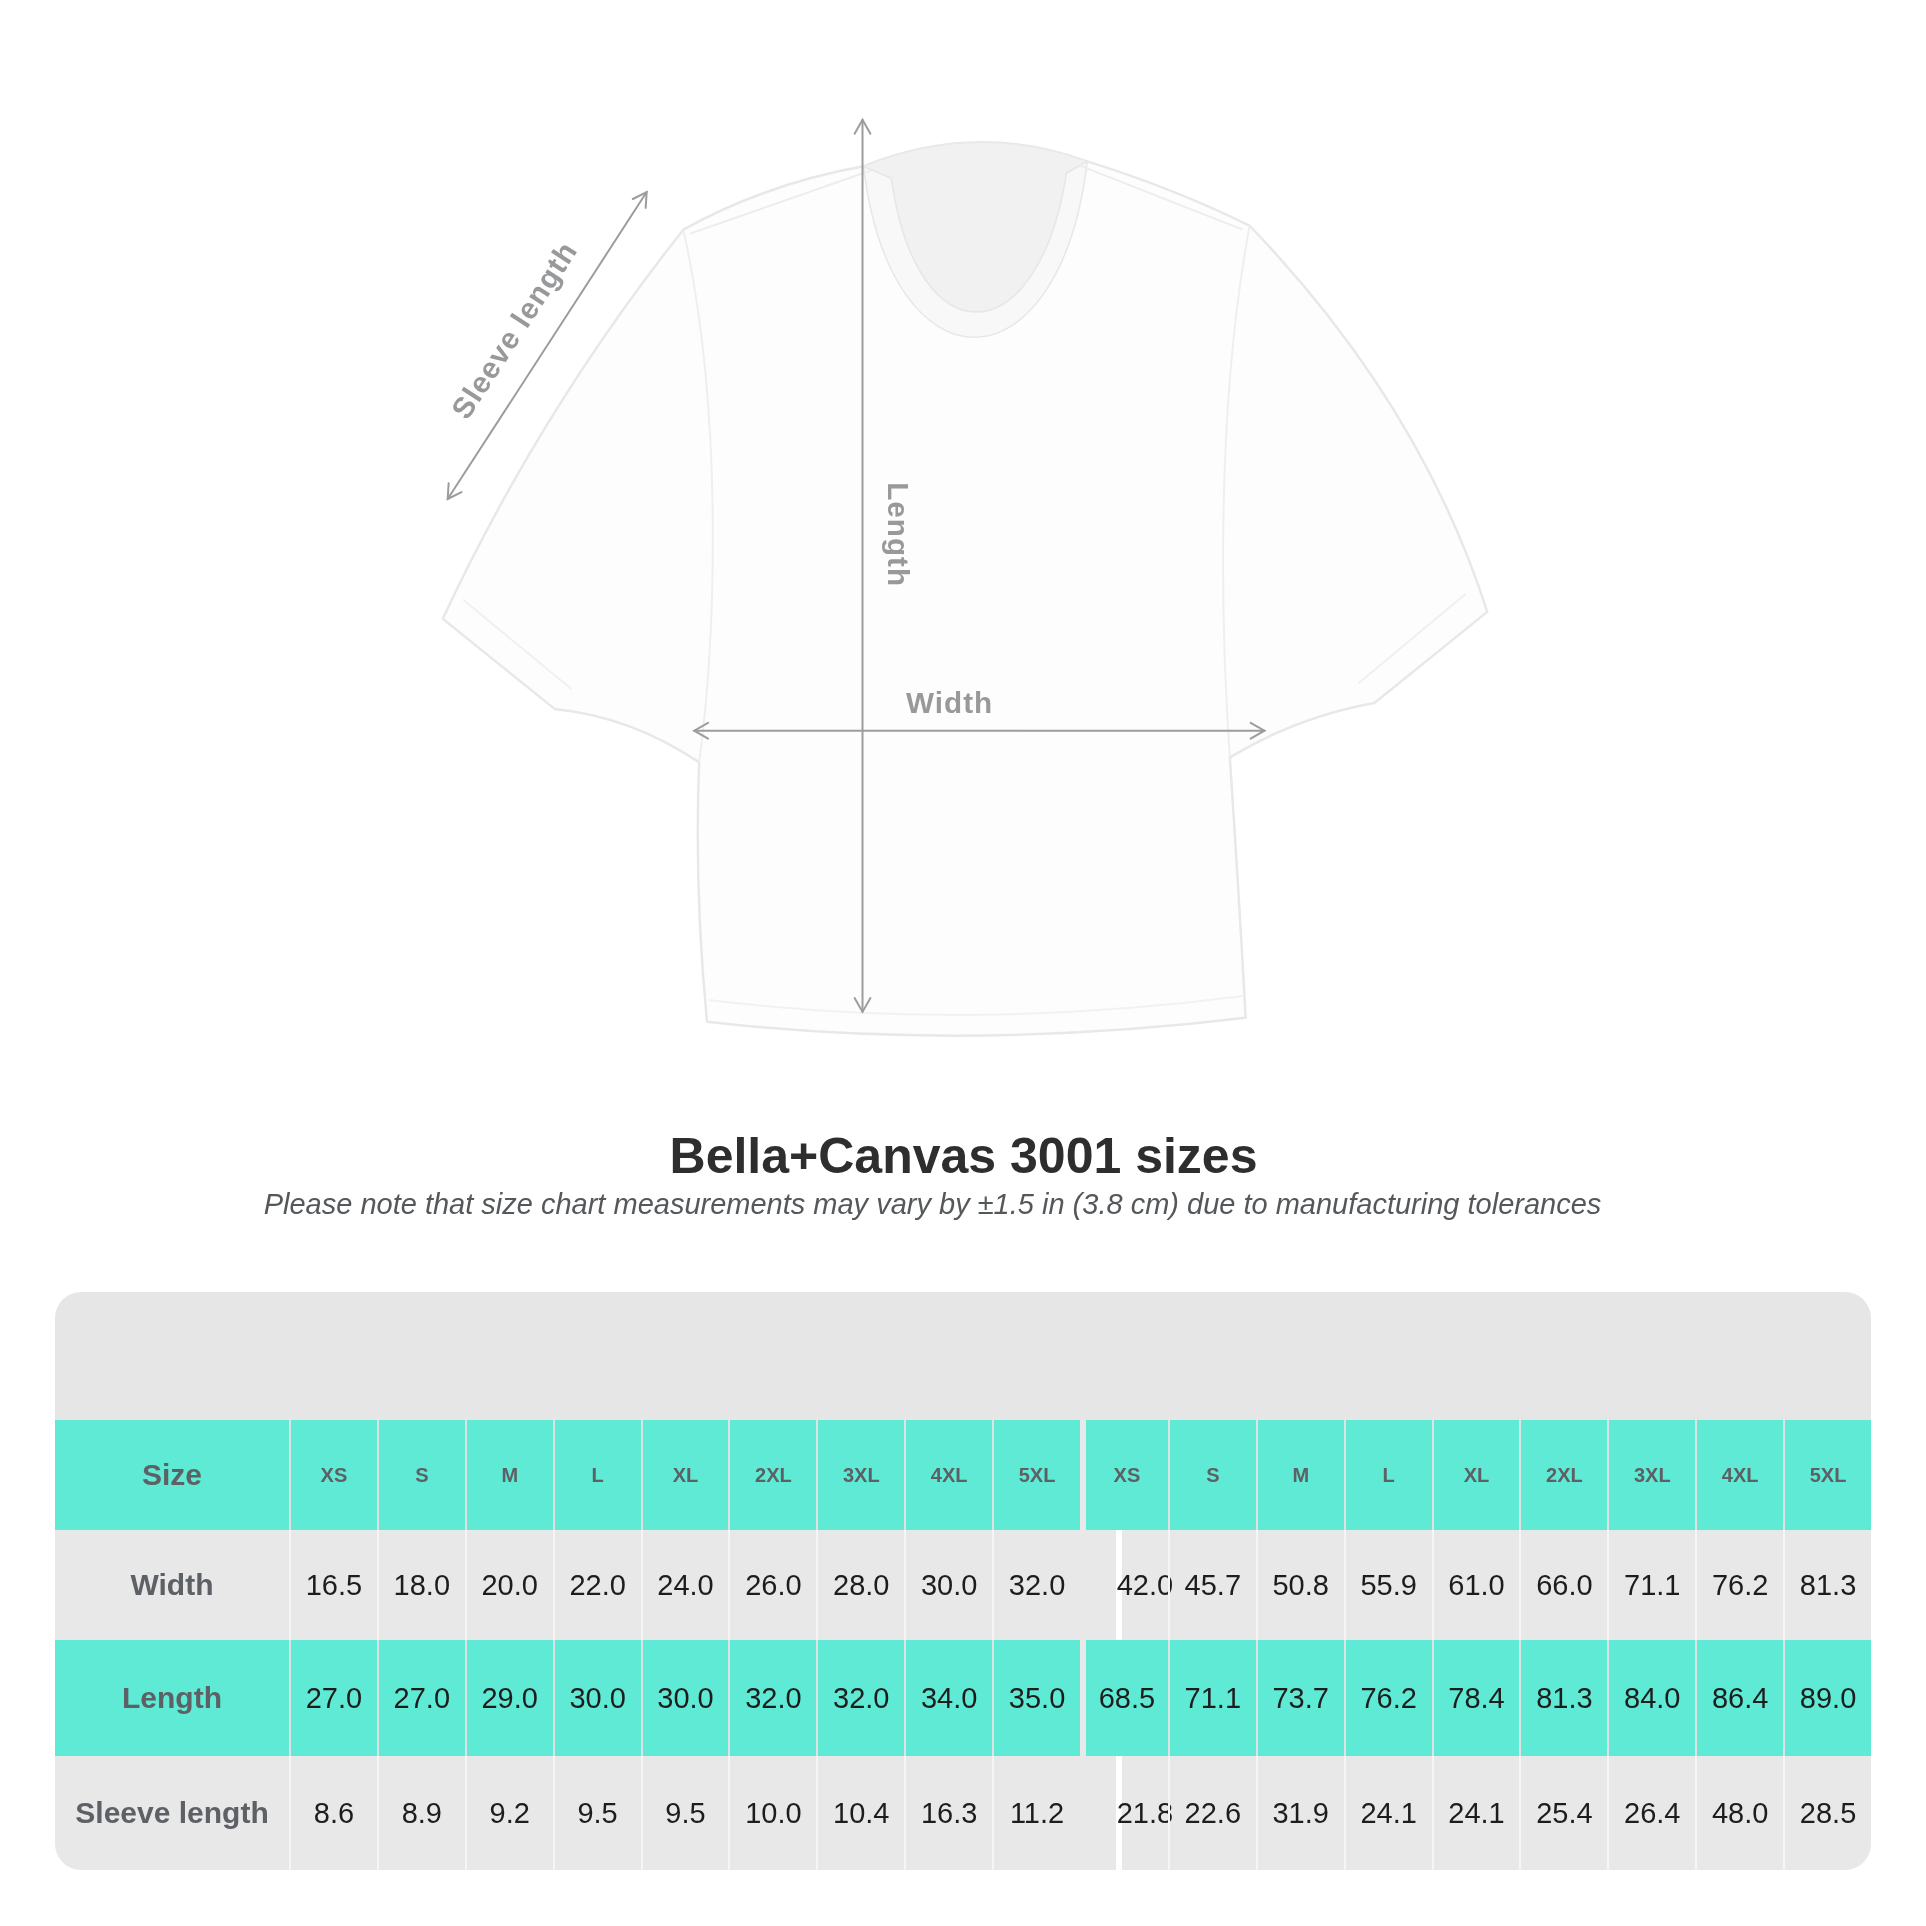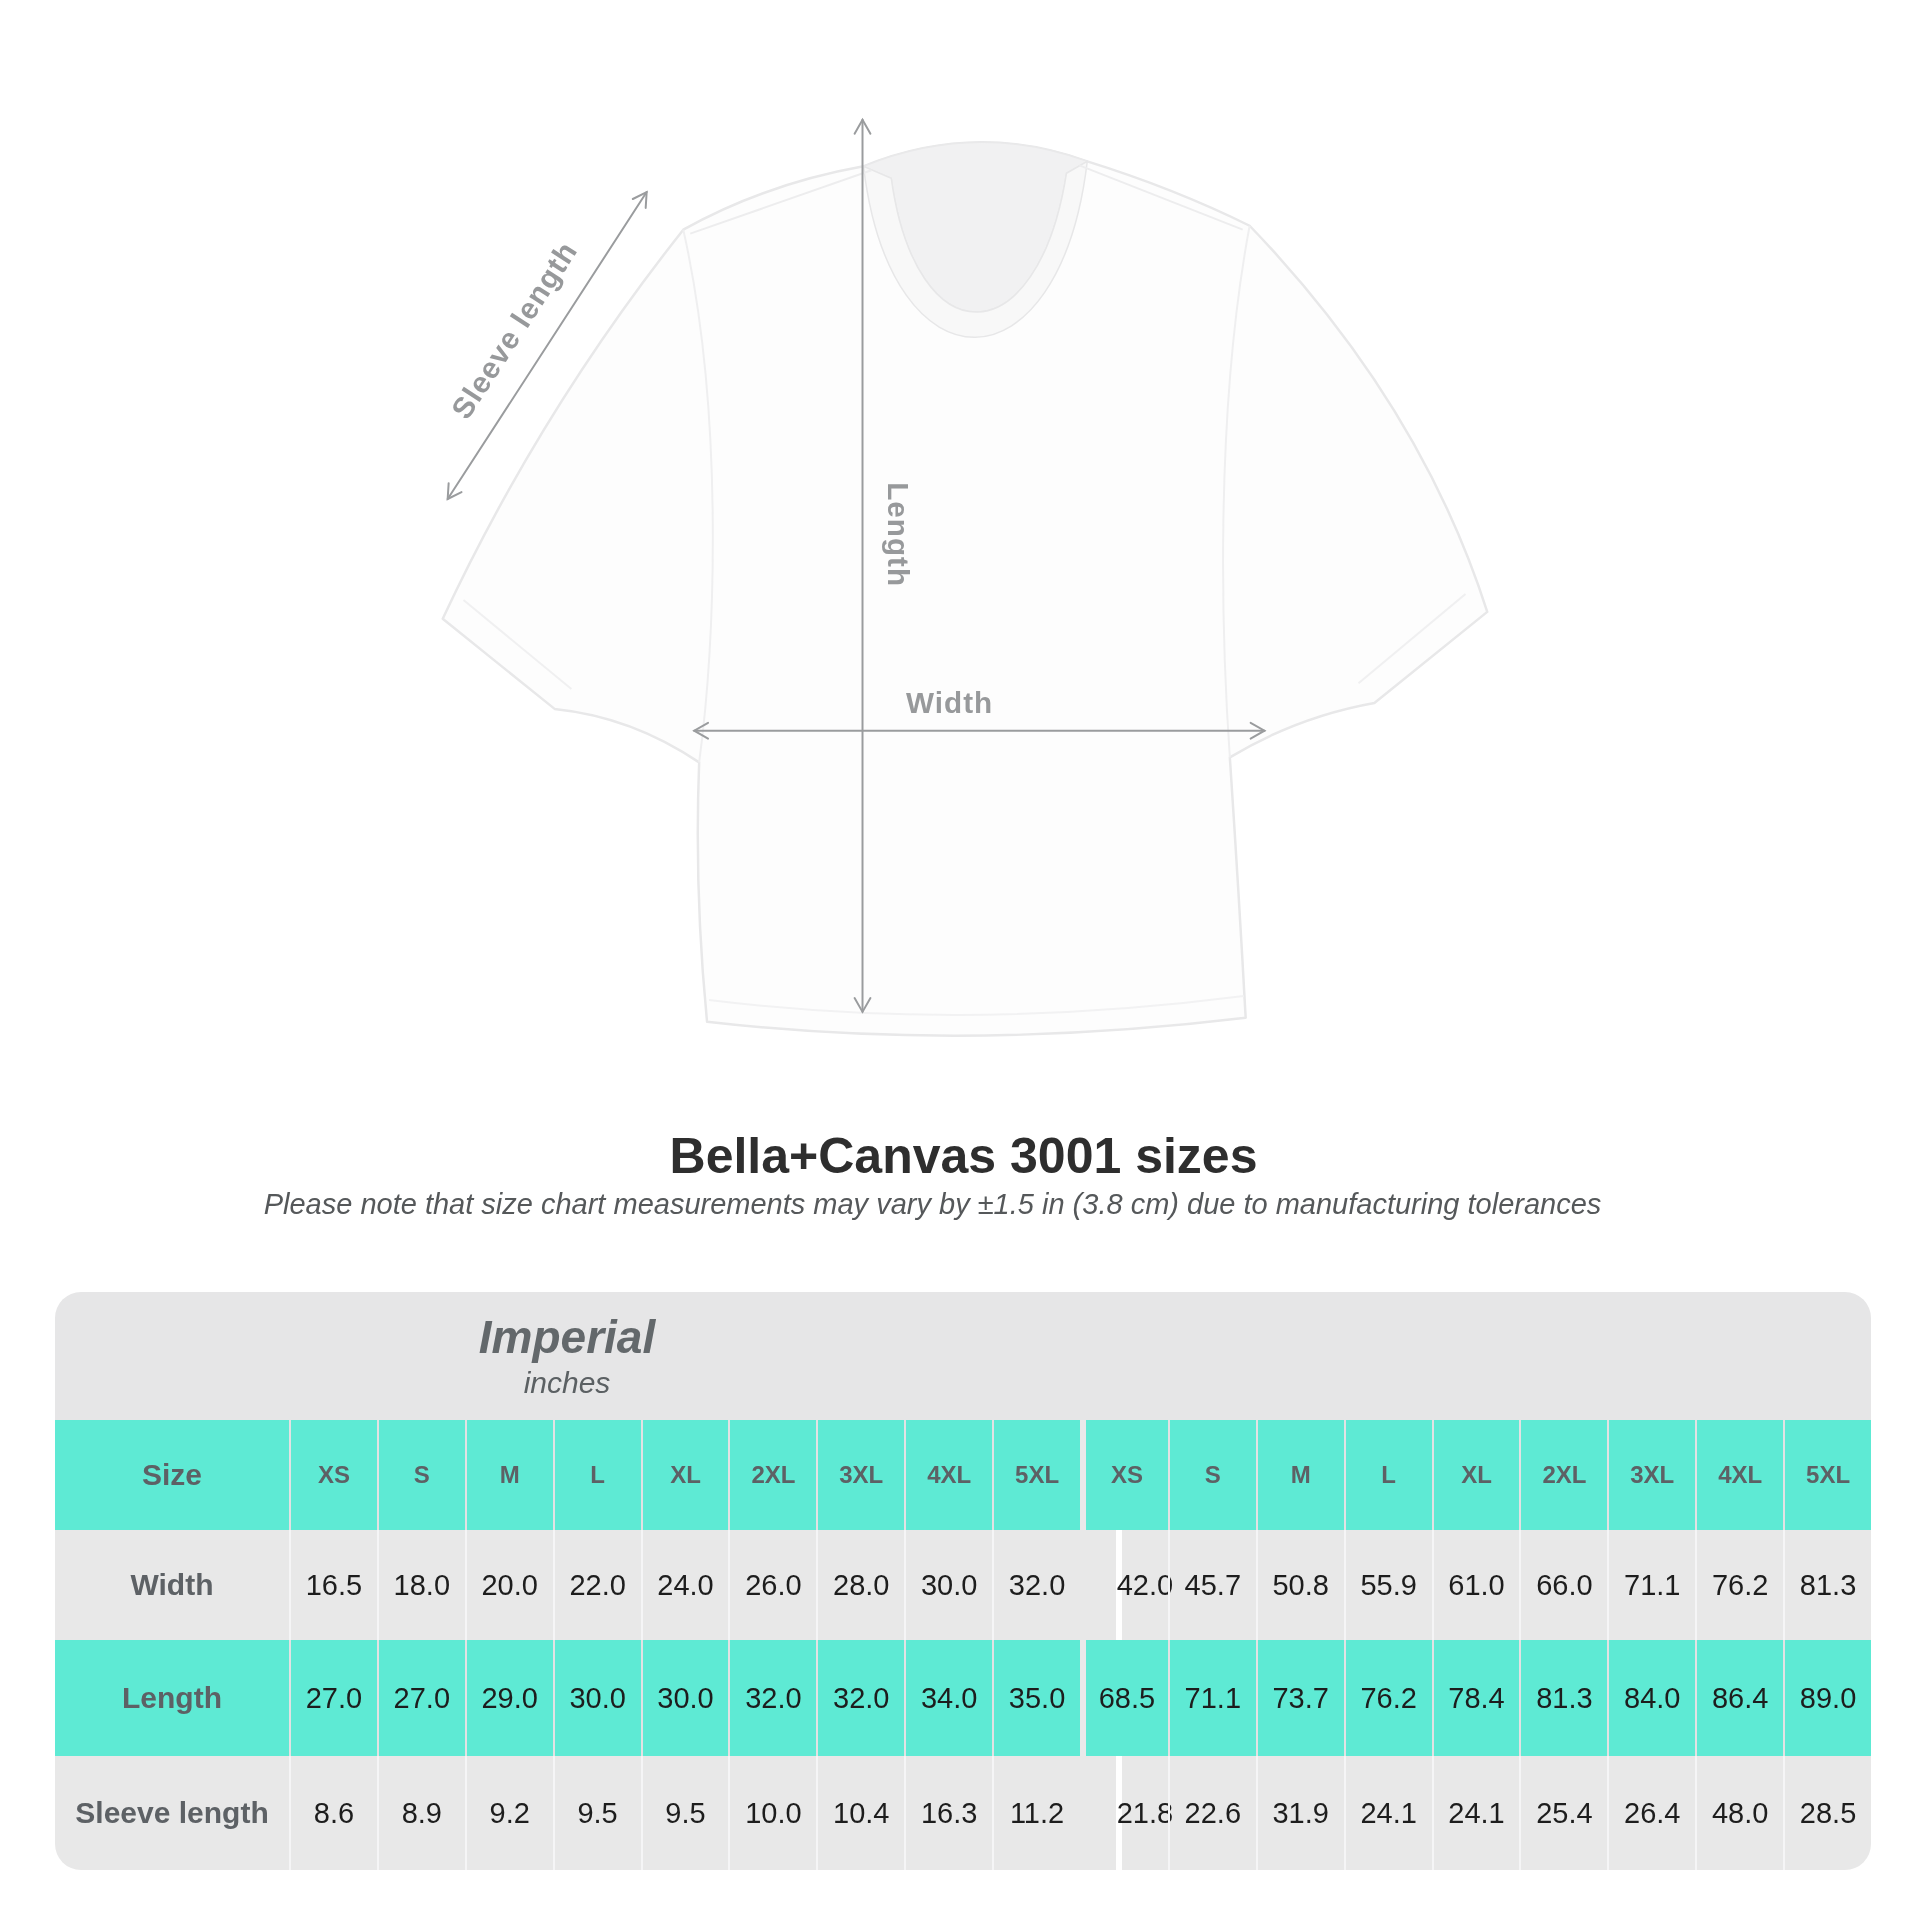--- a/index.html
+++ b/index.html
@@ -51,21 +51,21 @@
     display:flex;align-items:center;justify-content:center;
     box-sizing:border-box;min-width:0;
   }
   .trow .cell + .cell{border-left:2px solid transparent;}
   .trow.white .cell + .cell{border-left-color:var(--sep-on-white);}
   .trow.gray .cell + .cell{border-left-color:var(--sep-on-gray);}
   .trow.white .cell.unit-divider{border-left-width:6px;border-left-color:var(--divider-on-white);}
   .trow.gray .cell.unit-divider{border-left-width:6px;border-left-color:var(--divider-on-gray);margin-left:36px;}
   .label-cell{font-size:30px;font-weight:bold;color:var(--label-color);}
   .data-cell{font-size:29px;color:var(--value-color);}
-  .r-size .data-cell{font-size:24px;font-weight:bold;color:var(--label-color);text-align:right;}
+  .r-size .data-cell{font-size:20px;font-weight:bold;color:var(--label-color);text-align:right;}
   .diagram-label{
     font-family:"Liberation Sans","DejaVu Sans",sans-serif;
     font-size:30px;font-weight:bold;fill:var(--diagram-gray);letter-spacing:1px;
   }
 </style>
 </head>
 <body>
 
 <div class="page">
 
@@ -125,24 +125,20 @@
     <text class="diagram-label" transform="translate(528,339) rotate(-57)" text-anchor="middle">Sleeve length</text>
     <text class="diagram-label" transform="translate(897,540) rotate(90)" text-anchor="middle">Length</text>
     <text class="diagram-label" x="959" y="720" text-anchor="middle">Width</text>
   </svg>
 
   <h1 class="page-title">Bella+Canvas 3001 sizes</h1>
   <p class="page-subtitle">Please note that size chart measurements may vary by ±1.5 in (3.8 cm) due to manufacturing tolerances</p>
 
   <div class="size-table">
     <div class="unit-band">
-      <div class="unit-half">
-        <div class="unit-name">Imperial</div>
-        <div class="unit-sub">inches</div>
-      </div>
     </div>
     <div>
         <div class="trow white r-size">
           <div class="cell label-cell">Size</div>
           <div class="cell data-cell">XS</div>
           <div class="cell data-cell">S</div>
           <div class="cell data-cell">M</div>
           <div class="cell data-cell">L</div>
           <div class="cell data-cell">XL</div>
           <div class="cell data-cell">2XL</div>

